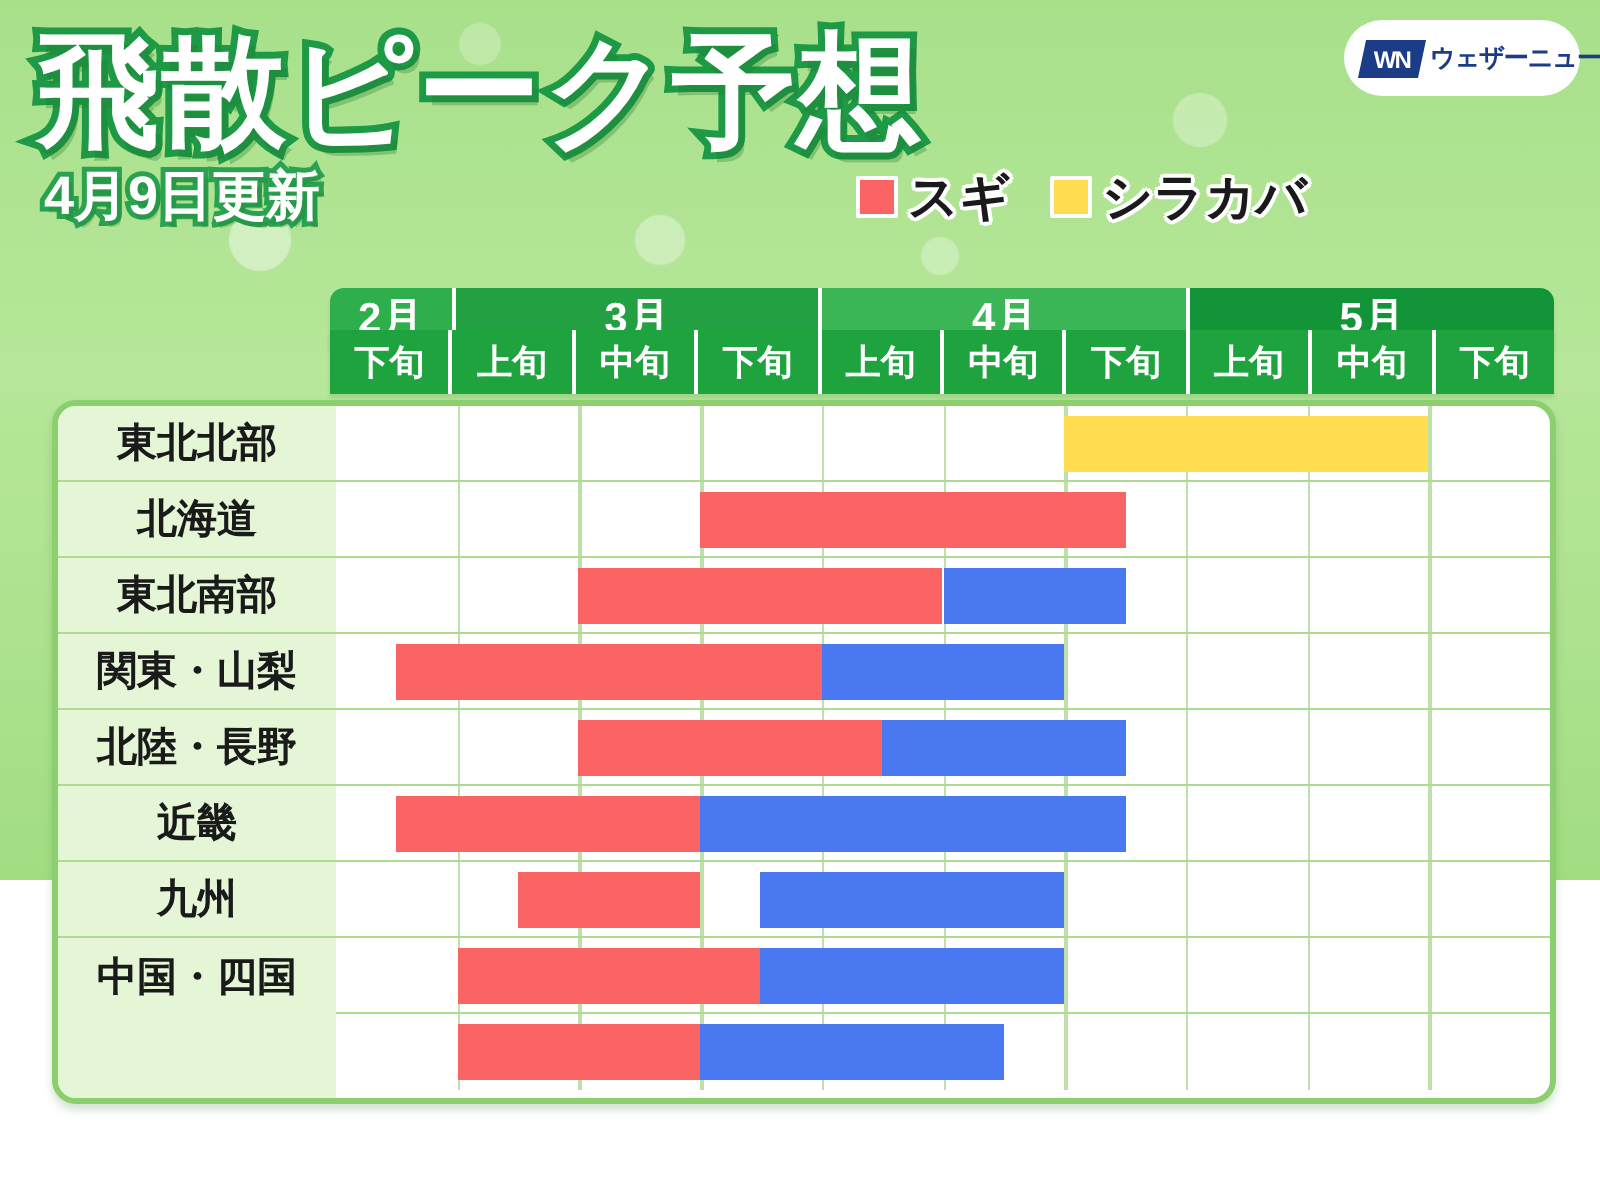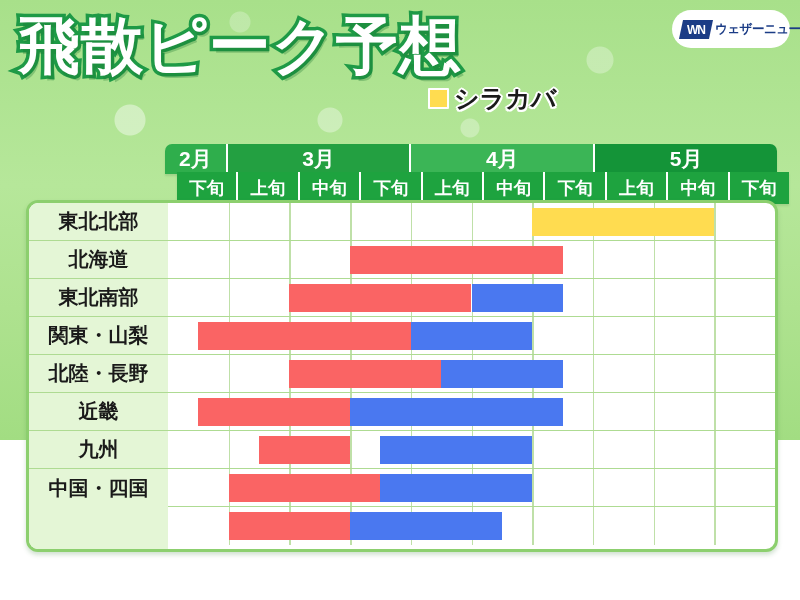--- a/index.html
+++ b/index.html
@@ -134,26 +134,25 @@
     display: flex; align-items: center; justify-content: center;
     color: #ffffff;
     font-size: 21px;
     font-weight: bold;
     border-right: 2px solid #ffffff;
   }
   .month-cell:last-child { border-right: none; }
 
   .tendays-strip {
     position: absolute;
-    left: 165px; top: 172px;
+    left: 165px; top: 165px;
     width: 612px; height: 32px;
     display: flex;
     background: #1ea33f;
     box-shadow: 0 2px 2px rgba(60,120,60,0.18);
-    margin-left: 12px;
   }
   .tenday-cell {
     flex: 1 1 0;
     display: flex; align-items: center; justify-content: center;
     color: #ffffff;
     font-size: 17.5px;
     font-weight: bold;
     border-right: 2px solid #ffffff;
   }
   .tenday-cell:last-child { border-right: none; }
@@ -216,29 +215,34 @@
     height: 28px;
   }
 </style>
 </head>
 <body>
 
 <div id="root">
 
   <div class="header">
     <div class="title">飛散ピーク予想</div>
+    <div class="subtitle">4月9日更新</div>
 
     <div class="wn-logo">
       <div class="wn-mark">
         <span>WN</span>
       </div>
       <div class="wn-text">ウェザーニュース</div>
     </div>
 
     <div class="legend" id="legend">
+        <div class="legend-item">
+          <div class="legend-swatch" style="background: rgb(250, 100, 100);"></div>
+          <div class="legend-label">スギ</div>
+        </div>
         <div class="legend-item">
           <div class="legend-swatch" style="background: rgb(255, 220, 80);"></div>
           <div class="legend-label">シラカバ</div>
         </div>
       </div>
   </div>
 
   <div class="month-strip" id="month-strip">
       <div class="month-cell" style="flex: 1 1 0px; background: rgb(47, 174, 76);">2月</div>
       <div class="month-cell" style="flex: 3 1 0px; background: rgb(35, 160, 65);">3月</div>

